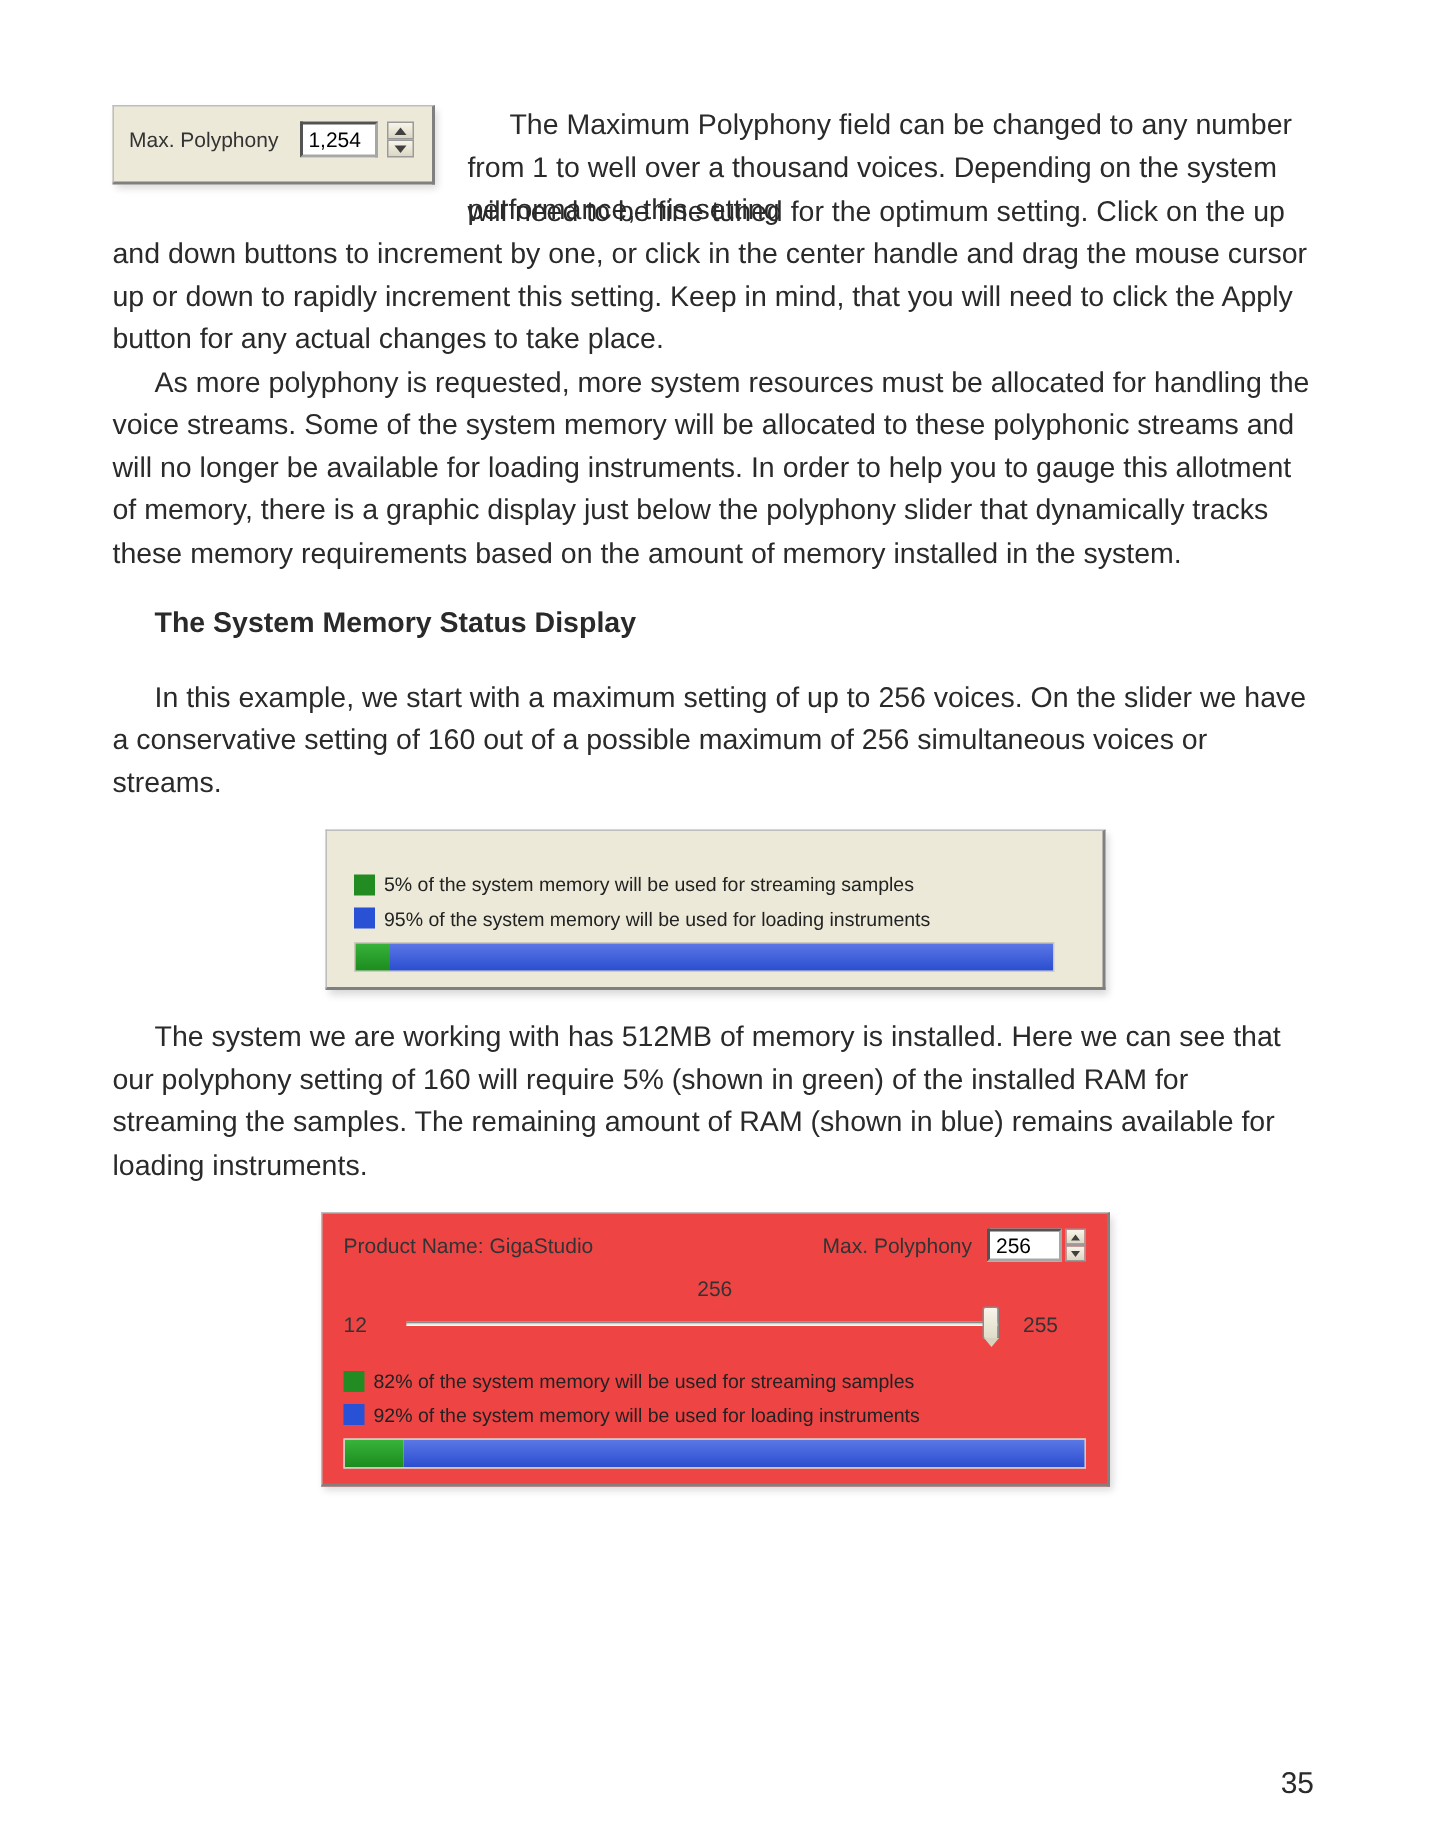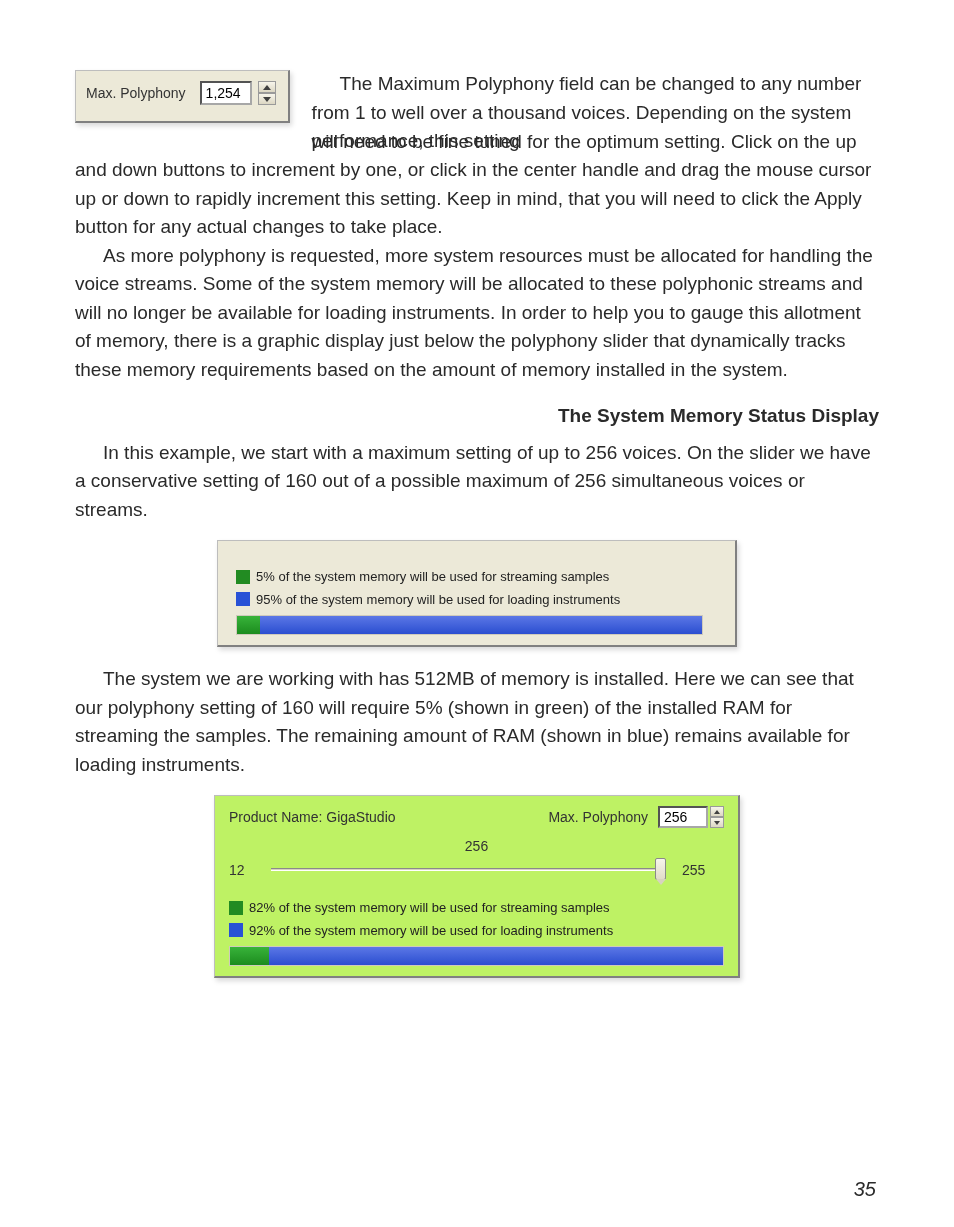--- a/index.html
+++ b/index.html
@@ -25,23 +25,22 @@
       margin: 0;
       text-indent: 28px;
     }
     p.no-indent {
       text-indent: 0;
     }
     .subhead {
       font-weight: 700;
       font-size: 19px;
       margin-top: 18px;
-      margin-bottom: 8px;
+      margin-bottom: 21px;
       margin-left: 28px;
-      text-align: right;
     }
     
     .fig1-wrap {
       float: left;
       margin: 0 22px 6px 0;
     }
     .fig-box {
       background: #ece9d8;
       border-top: 1px solid #bdbdbd;
       border-left: 1px solid #bdbdbd;
@@ -149,21 +148,21 @@
       background: linear-gradient(#5b77e6, #2b4ed0);
     }
 
     
     .fig3-wrap {
       display: flex;
       justify-content: center;
       margin-top: 16px;
     }
     .fig3-box {
-      background: #bef264;
+      background: #ef4444;
       border-top: 1px solid #bdbdbd;
       border-left: 1px solid #bdbdbd;
       border-right: 2px solid #808080;
       border-bottom: 2px solid #808080;
       padding: 10px 14px 10px 14px;
       box-shadow: 2px 3px 5px rgba(0,0,0,0.15);
       width: 526px;
     }
     .fig3-top {
       display: flex;
@@ -274,21 +273,20 @@
       color: #333;
       width: 42px;
       text-align: left;
       margin-left: 8px;
     }
 
     .page-number {
       position: absolute;
       bottom: 26px;
       right: 78px;
-      font-style: italic;
       font-size: 20px;
       color: #2a2a2a;
     }
     .clearfix::after {
       content: "";
       display: block;
       clear: both;
     }
   </style>
 </head>

